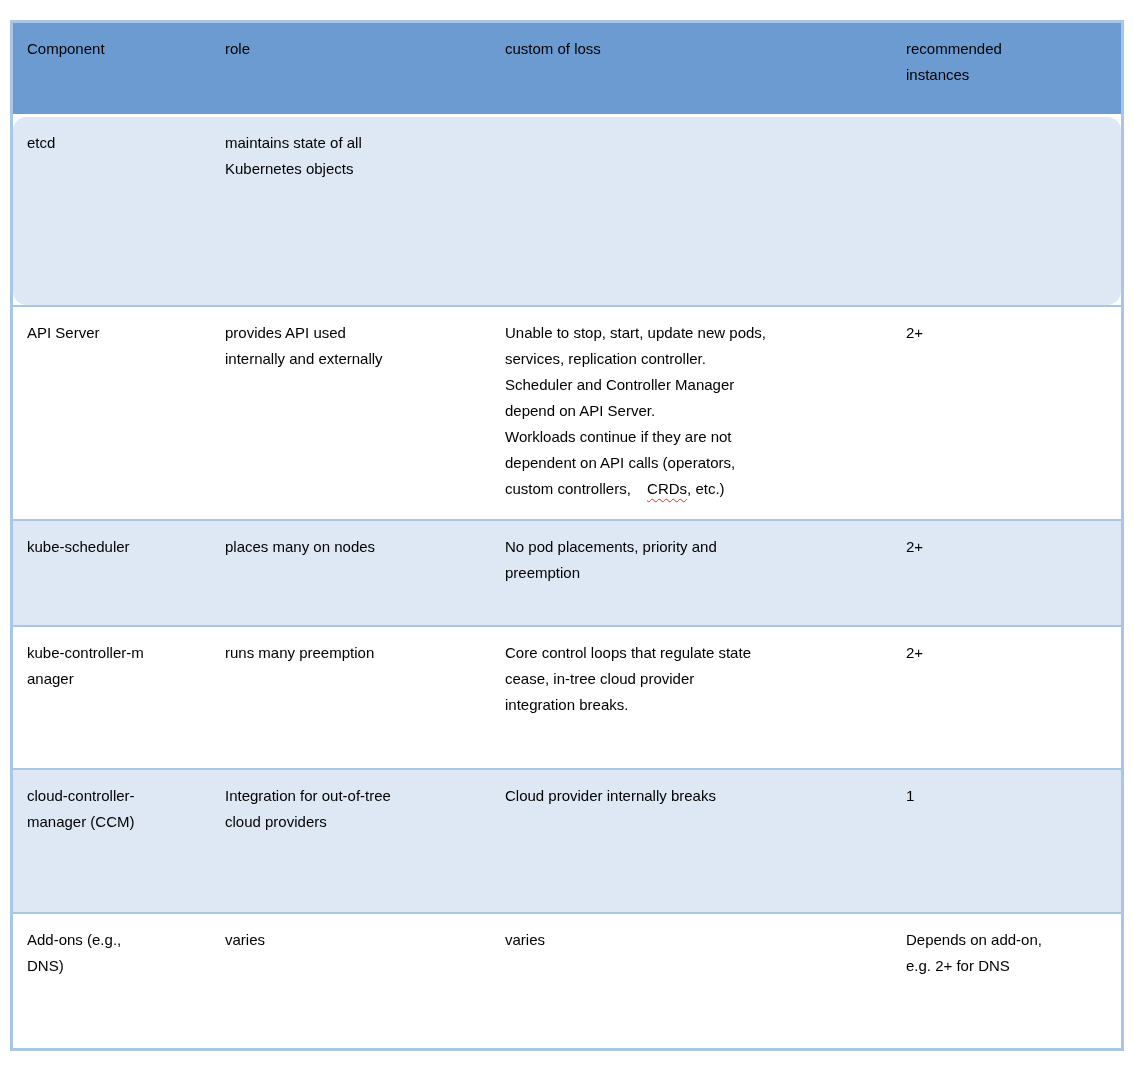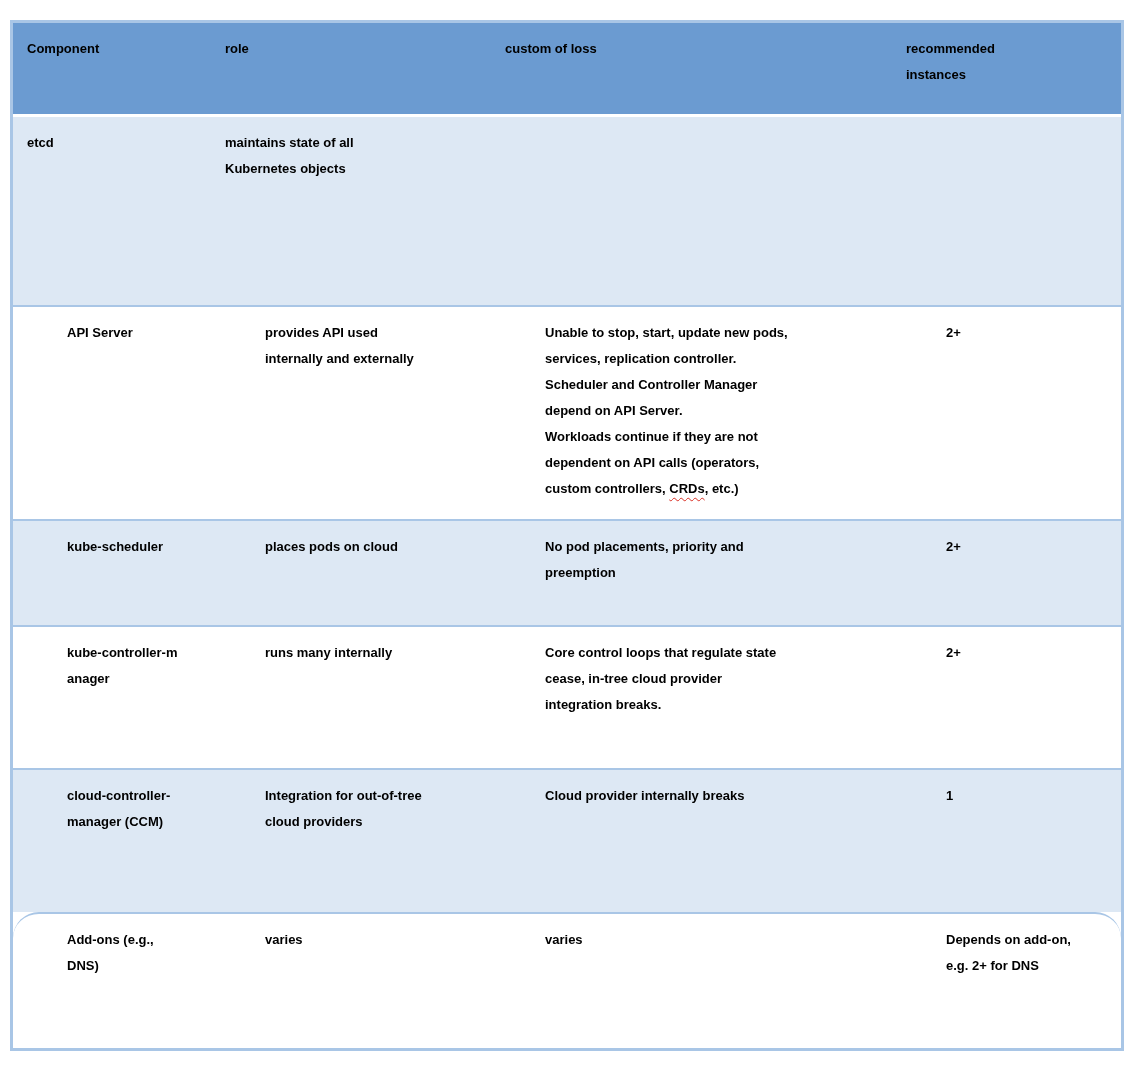--- a/index.html
+++ b/index.html
@@ -34,39 +34,39 @@
     display: grid;
     grid-template-columns: 198px 280px 401px 1fr;
   }
   .row.header {
     background: var(--header-bg);
     min-height: 94px;
     border-bottom: 3px solid var(--header-sep);
   }
   .row.light { background: var(--row-alt-bg); }
   .row.white { background: var(--row-bg); }
-  .row.sep { border-top: 2px solid var(--border); padding-left: 40px; }
-  .h-r0 { min-height: 188px; }
+  .row.sep { border-top: 2px solid var(--border); }
+  .h-r0 { min-height: 188px; border-radius: 14px; }
   .h-r1 { min-height: 214px; }
   .h-r2 { min-height: 106px; }
   .h-r3 { min-height: 143px; }
   .h-r4 { min-height: 144px; }
-  .h-r5 { min-height: 136px; border-radius: 26px; }
+  .h-r5 { min-height: 136px; }
   .cell {
     padding: 13px 14px 12px 14px;
-    font-size: 13px;
+    font-size: 15px;
     line-height: 26px;
     color: var(--text);
     overflow: hidden;
-    font-weight: bold;
   }
   .squiggle {
     text-decoration: underline wavy var(--squiggle);
     text-decoration-thickness: 1px;
     text-underline-offset: 4px;
+    margin-left: 12px;
   }
 </style>
 </head>
 <body>
 
 <div class="page">
   <div class="doc-table">
 
     <div class="row header">
       <div class="cell">Component</div>
@@ -82,28 +82,28 @@
 
     <div class="row white sep h-r1">
       <div class="cell">API Server</div>
       <div class="cell">provides API used<br>internally and externally</div>
       <div class="cell"><span>Unable to stop, start, update new pods,<br>services, replication controller.<br>Scheduler and Controller Manager<br>depend on API Server.<br>Workloads continue if they are not<br>dependent on API calls (operators,</span><br><span>custom controllers, </span><span class="squiggle">CRDs</span><span>, etc.)</span></div>
       <div class="cell">2+</div>
     </div>
 
     <div class="row light sep h-r2">
       <div class="cell">kube-scheduler</div>
-      <div class="cell">places pods on cloud</div>
+      <div class="cell">places many on nodes</div>
       <div class="cell">No pod placements, priority and<br>preemption</div>
       <div class="cell">2+</div>
     </div>
 
     <div class="row white sep h-r3">
       <div class="cell">kube-controller-m<br>anager</div>
-      <div class="cell">runs many internally</div>
+      <div class="cell">runs many preemption</div>
       <div class="cell">Core control loops that regulate state<br>cease, in-tree cloud provider<br>integration breaks.</div>
       <div class="cell">2+</div>
     </div>
 
     <div class="row light sep h-r4">
       <div class="cell">cloud-controller-<br>manager (CCM)</div>
       <div class="cell">Integration for out-of-tree<br>cloud providers</div>
       <div class="cell">Cloud provider internally breaks</div>
       <div class="cell">1</div>
     </div>

